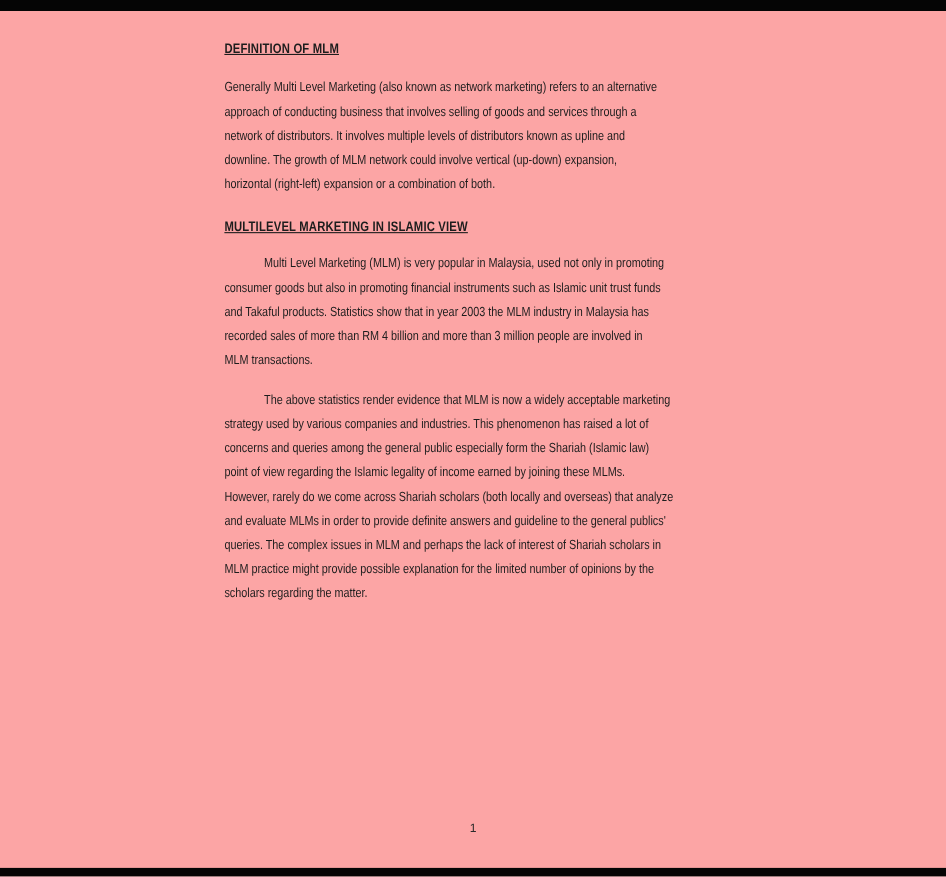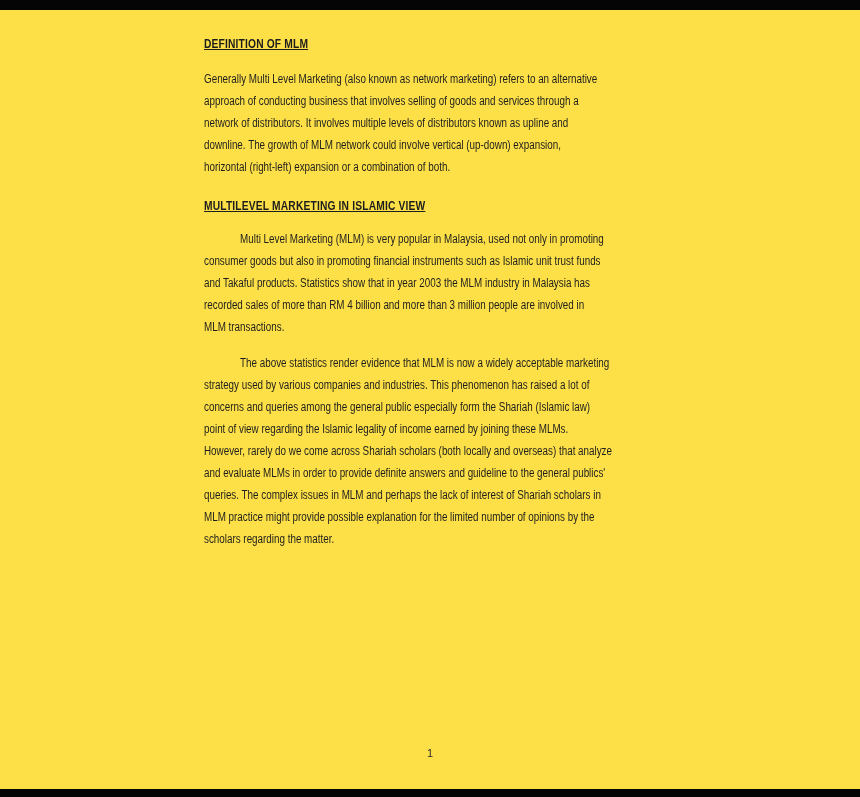--- a/index.html
+++ b/index.html
@@ -4,21 +4,21 @@
 <style>
   html, body {
     margin: 0;
     padding: 0;
     background: #ffffff;
   }
   #screen {
     position: relative;
     width: 860px;
     height: 797px;
-    background: #fde047;
+    background: #fca5a5;
     overflow: hidden;
     font-family: "Liberation Sans", sans-serif;
     color: #1d1d1d;
   }
   .letterbox {
     position: absolute;
     left: 0;
     width: 860px;
     background: #050505;
   }

